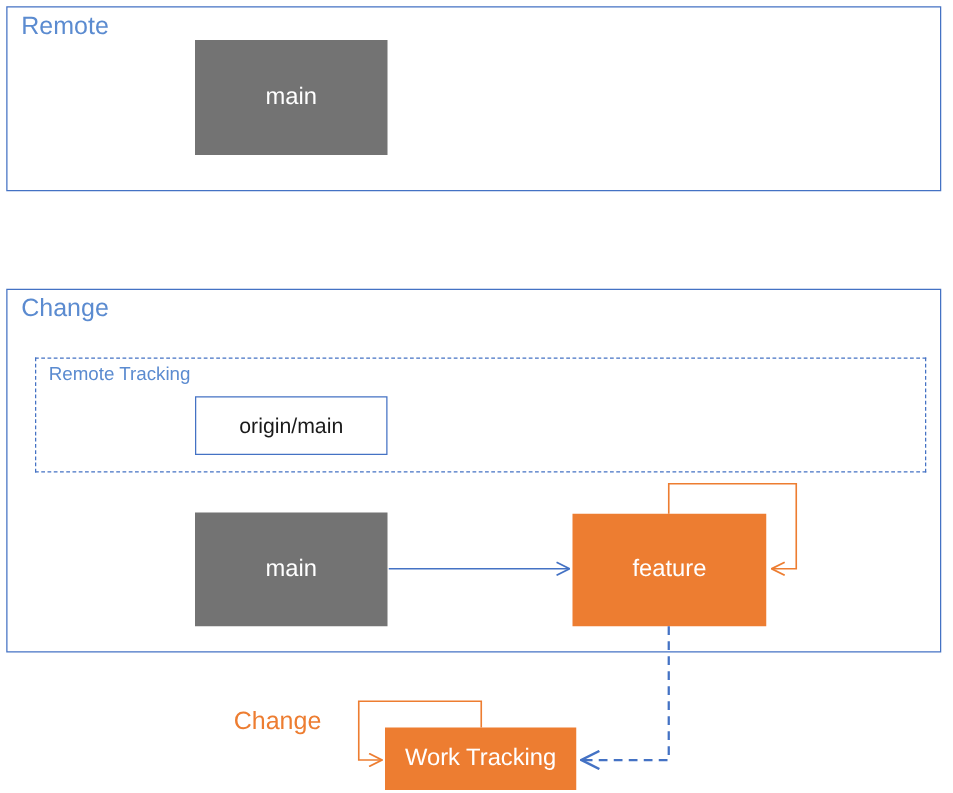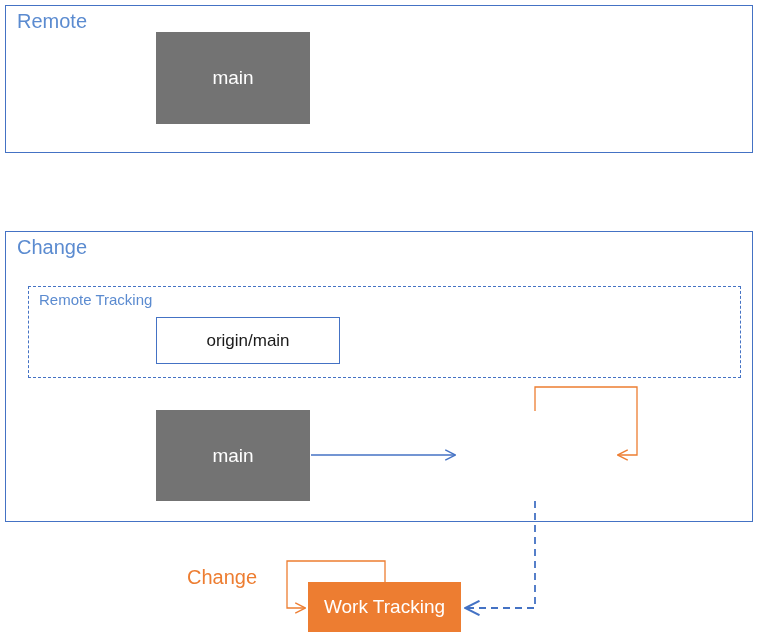--- a/index.html
+++ b/index.html
@@ -88,24 +88,25 @@
   <div class="region-label" style="left: 17px; top: 11px;">Remote</div>
 
   <div class="region region-solid" style="left: 5px; top: 231px; width: 748px; height: 291px;"></div>
   <div class="region-label" style="left: 17px; top: 237px;">Change</div>
 
   <div class="region region-dashed" style="left: 28px; top: 286px; width: 713px; height: 92px;"></div>
   <div class="region-label small" style="left: 39px; top: 292px; text-align: center;">Remote Tracking</div>
 
   <div class="node node-blue" style="left: 156px; top: 32px; width: 154px; height: 92px;">main</div>
 
-  <div class="node node-plain" style="left: 156px; top: 317px; width: 184px; height: 47px;">origin/main</div>
+  <div class="node node-plain" style="left: 156px; top: 317px; width: 154px; height: 47px;">origin/main</div>
 
   <div class="node node-blue" style="left: 156px; top: 410px; width: 154px; height: 91px;">main</div>
 
+  <div class="node node-orange" style="left: 458px; top: 411px; width: 155px; height: 90px;">feature</div>
 
   <div class="node node-orange" style="left: 308px; top: 582px; width: 153px; height: 50px;">Work Tracking</div>
 
 
   <div class="edge-label" style="left: 187px; top: 566px;">Change</div>
 
   <svg class="overlay" viewBox="0 0 762 634" xmlns="http://www.w3.org/2000/svg">
     <defs>
       <marker id="arrow-blue" markerWidth="9" markerHeight="9" refX="8" refY="4.5" orient="auto" markerUnits="strokeWidth">
         <path d="M0.5,0.5 L8.5,4.5 L0.5,8.5" fill="none" stroke="#4472C4" stroke-width="1.1"></path>

